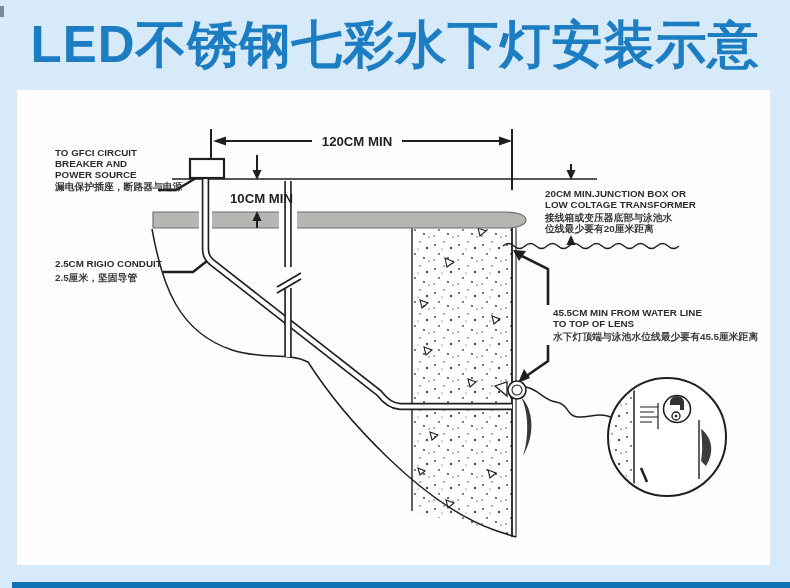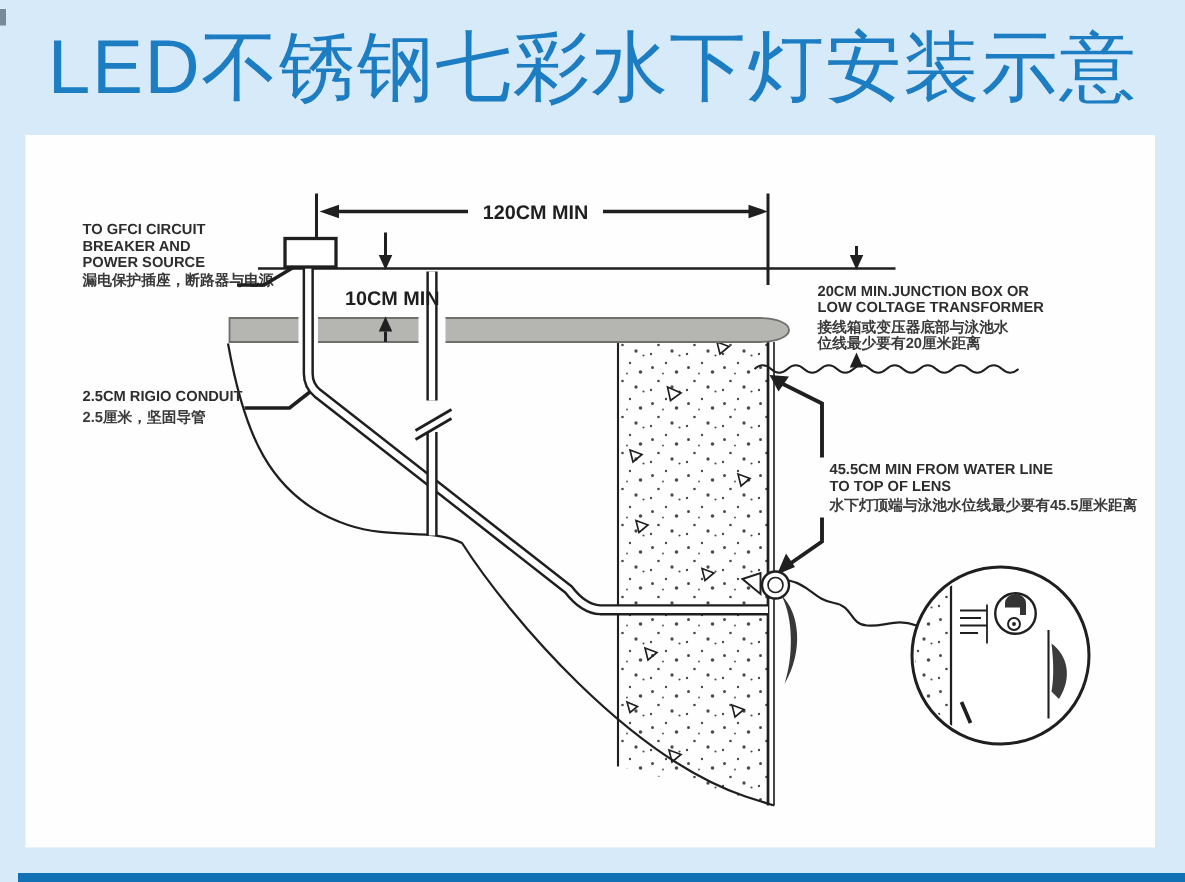--- a/index.html
+++ b/index.html
@@ -3,21 +3,21 @@
 <meta charset="utf-8">
 <style>
   :root{
     --page_bg:#d7eafa; --title_blue:#1d7dc2; --panel_bg:#fefefe;
     --footer_bar_blue:#1171b5; --deck_gray:#b5b5b1; --ink:#222222;
   }
   html,body{margin:0;padding:0;}
   body{width:790px;height:588px;overflow:hidden;font-family:"Liberation Sans",sans-serif;}
   .page{position:relative;width:790px;height:588px;background:var(--page_bg);}
   .header{position:absolute;left:0;top:0;width:790px;height:90px;display:flex;align-items:center;justify-content:center;}
-  .header h1{margin:16px;font-size:51px;font-weight:normal;color:var(--title_blue);letter-spacing:1px;white-space:nowrap;text-align:right;}
+  .header h1{margin:16px;font-size:51px;font-weight:bold;color:var(--title_blue);letter-spacing:1px;white-space:nowrap;text-align:right;}
   .panel{position:absolute;left:17px;top:90px;width:753px;height:475px;background:var(--panel_bg);}
   .footer-bar{position:absolute;left:12px;top:582px;width:778px;height:6px;background:var(--footer_bar_blue);}
   .corner-artifact{position:absolute;left:0;top:6px;width:4px;height:11px;background:#677885;opacity:.85;}
   svg.diagram{position:absolute;left:0;top:0;width:790px;height:588px;}
   svg text{font-family:"Liberation Sans","DejaVu Sans",sans-serif;fill:#2d2d2d;}
   .lbl{font-size:9.8px;font-weight:bold;}
   .lblzh{font-size:9.8px;font-weight:600;fill:#3a3a3a;}
   .dim{font-size:13.2px;font-weight:bold;fill:#1f1f1f;}
   .ln{stroke:#1f1f1f;fill:none;}
 </style>

